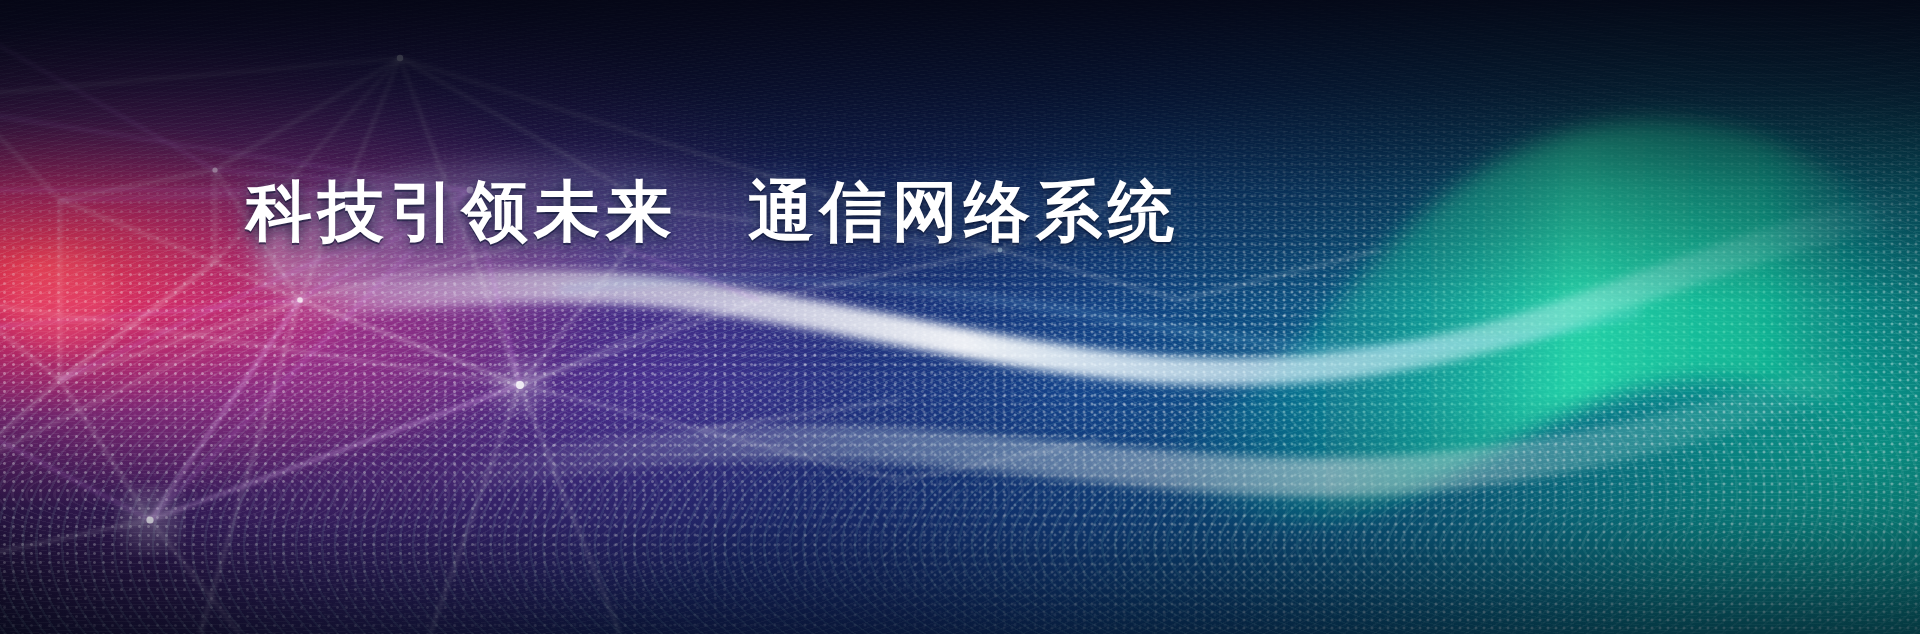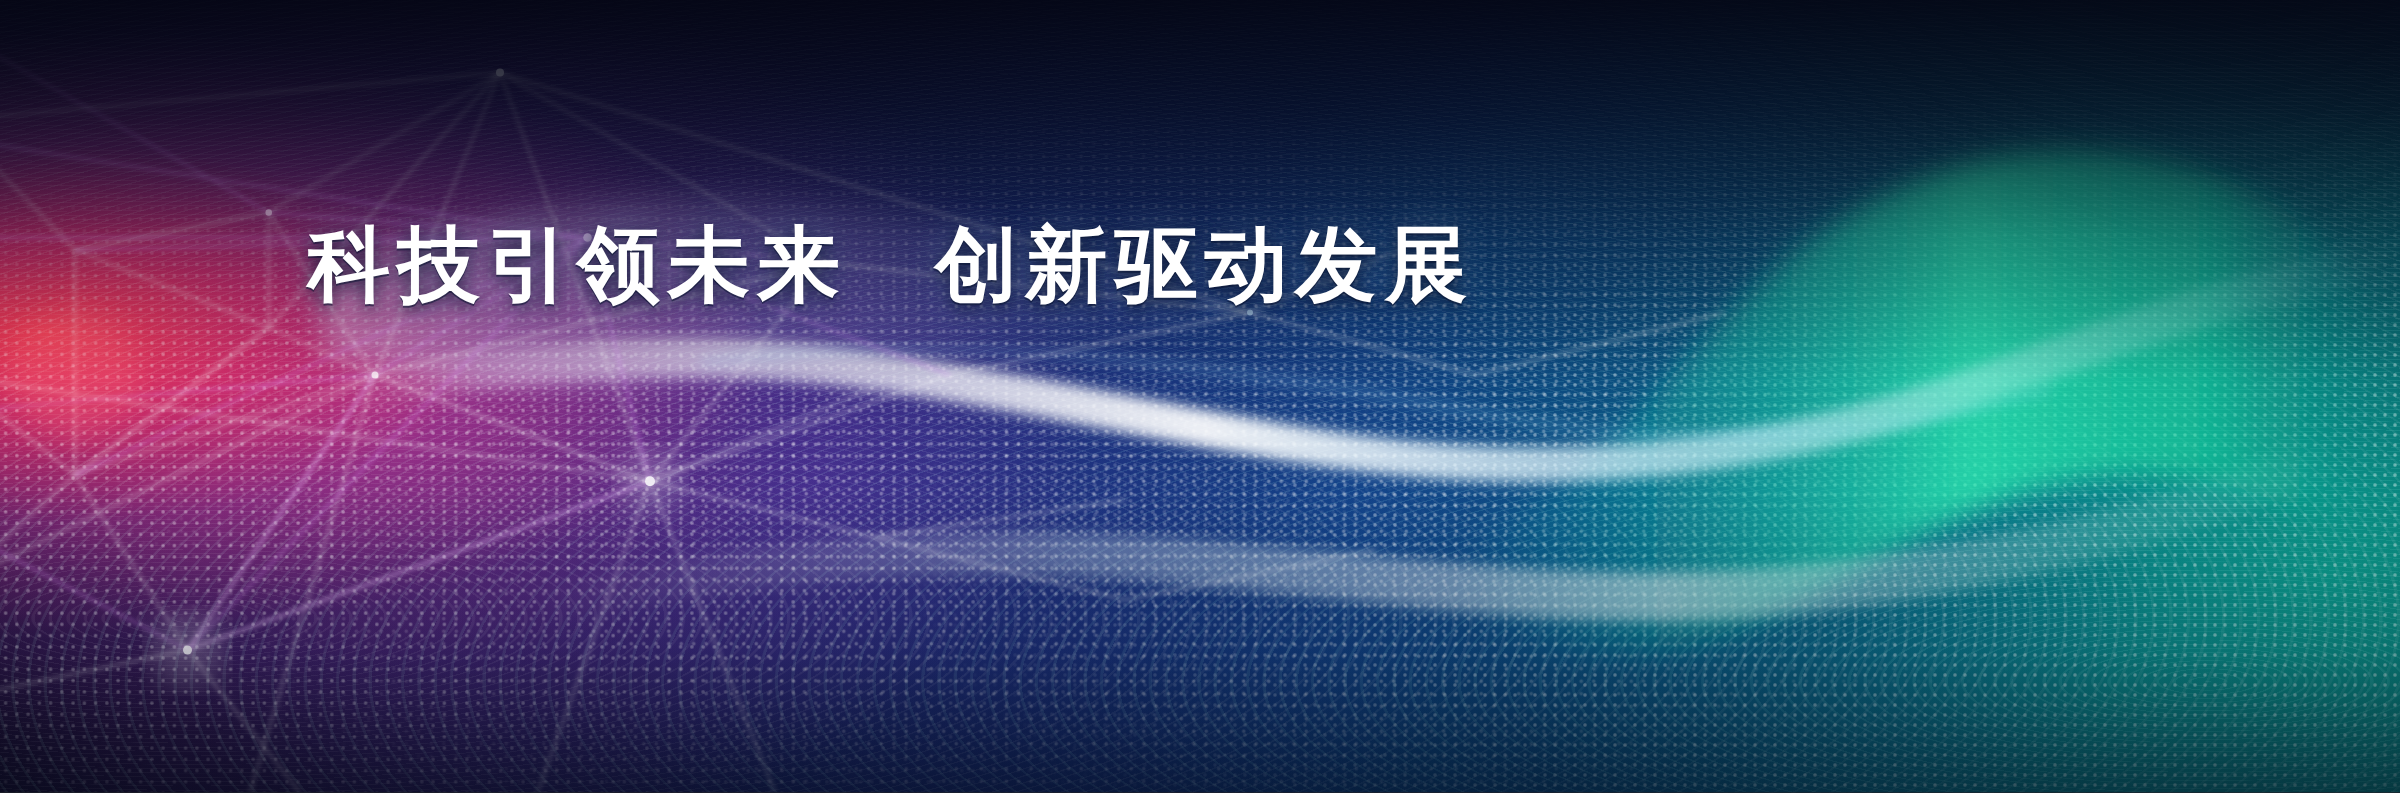--- a/index.html
+++ b/index.html
@@ -240,17 +240,17 @@
   </svg>
 
   <div class="layer top-dark"></div>
   <div class="layer bottom-dark"></div>
   <div class="layer left-dark"></div>
 
   <div class="content">
     <div class="headline">
       <span>科技引领未来</span>
       <span class="gap"></span>
-      <span>创新驱动发展</span>
+      <span>通信网络系统</span>
     </div>
   </div>
 
 </div>
 
 </body></html>

